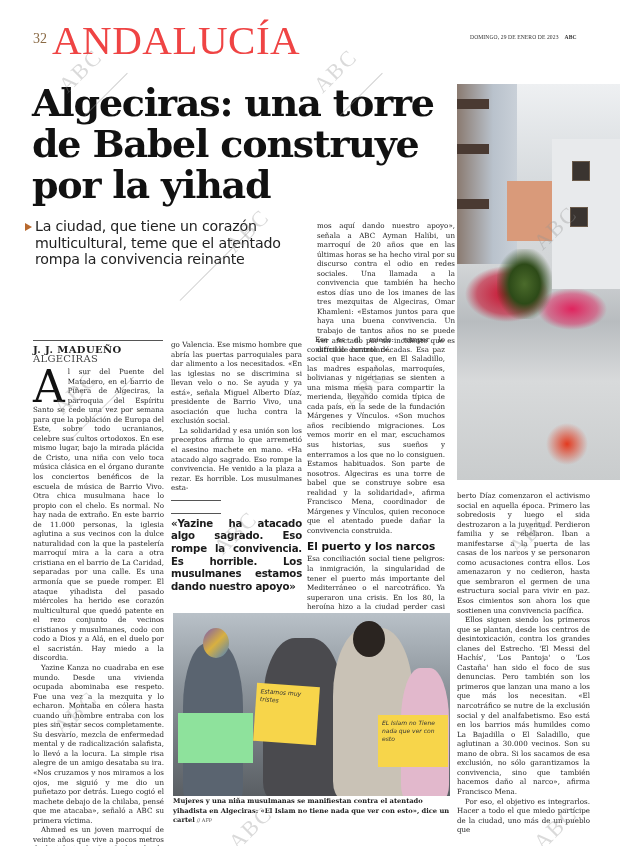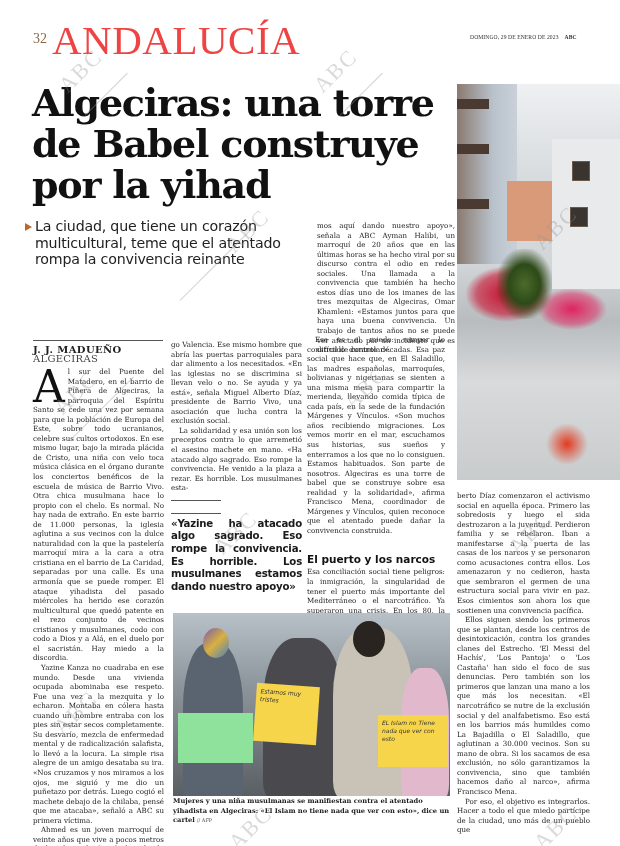--- a/index.html
+++ b/index.html
@@ -35,21 +35,21 @@
   .col1 { left: 33px; top: 367px; width: 131px; }
   .dropcap { float: left; font-family: "DejaVu Serif", serif; font-size: 44px; line-height: 36px; margin: 2px 3px 0 0; color: #111; }
 
   .col2 { left: 171px; top: 340px; width: 131px; }
   .col3-top { left: 305px; top: 221px; width: 138px; margin-left: 12px; }
   .col3 { left: 307px; top: 335px; width: 138px; }
   .col4 { left: 457px; top: 491px; width: 133px; }
 
   .hl-rule { width: 50px; height: 1px; background: #555; }
   .highlight { font-family: "DejaVu Sans", sans-serif; font-weight: bold; font-size: 10.2px; line-height: 12.6px; color: #1a1a1a; letter-spacing: -0.2px; }
-  .subhead { font-family: "DejaVu Sans", sans-serif; font-weight: bold; font-size: 10.5px; line-height: 13px; margin: 18px 0 1px; color: #111; }
+  .subhead { font-family: "DejaVu Sans", sans-serif; font-weight: bold; font-size: 10.5px; line-height: 13px; margin: 5px 0 1px; color: #111; }
 
   
   .photo-top { left: 457px; top: 84px; width: 163px; height: 396px; overflow: hidden;
     background:
       radial-gradient(ellipse 60px 40px at 50px 210px, #c8102e 0%, rgba(200,16,46,0.6) 50%, transparent 70%),
       radial-gradient(ellipse 50px 30px at 115px 225px, #e0245e 0%, rgba(224,36,94,0.5) 50%, transparent 70%),
       radial-gradient(ellipse 30px 30px at 110px 360px, #e33a1f 0%, transparent 70%),
       linear-gradient(180deg, #dfe3e6 0%, #d3d6d8 45%, #b8bcbf 60%, #d8dadb 75%, #c9cccd 100%);
   }
   .photo-top .bldg-left { position: absolute; left: 0; top: 0; width: 60px; height: 180px; background: linear-gradient(90deg, #8a7a70 0%, #b9c2cc 60%, #c9d0d8 100%); }
@@ -95,21 +95,21 @@
 <div class="abs place">ALGECIRAS</div>
 
 <div class="abs col col1">
   <p><span class="dropcap">A</span><span>l sur del Puente del Matadero, en el barrio de Piñera de Algeciras, la parroquia del Espíritu Santo se cede una vez por semana para que la población de Europa del Este, sobre todo ucranianos, celebre sus cultos ortodoxos. En ese mismo lugar, bajo la mirada plácida de Cristo, una niña con velo toca música clásica en el órgano durante los conciertos benéficos de la escuela de música de Barrio Vivo. Otra chica musulmana hace lo propio con el chelo. Es normal. No hay nada de extraño. En este barrio de 11.000 personas, la iglesia aglutina a sus vecinos con la dulce naturalidad con la que la pastelería marroquí mira a la cara a otra cristiana en el barrio de La Caridad, separadas por una calle. Es una armonía que se puede romper. El ataque yihadista del pasado miércoles ha herido ese corazón multicultural que quedó patente en el rezo conjunto de vecinos cristianos y musulmanes, codo con codo a Dios y a Alá, en el duelo por el sacristán. Hay miedo a la discordia.</span></p>
   <p class="indent">Yazine Kanza no cuadraba en ese mundo. Desde una vivienda ocupada abominaba ese respeto. Fue una vez a la mezquita y lo echaron. Montaba en cólera hasta cuando un hombre entraba con los pies sin estar secos completamente. Su desvarío, mezcla de enfermedad mental y de radicalización salafista, lo llevó a la locura. La simple risa alegre de un amigo desataba su ira. «Nos cruzamos y nos miramos a los ojos, me siguió y me dio un puñetazo por detrás. Luego cogió el machete debajo de la chilaba, pensé que me atacaba», señaló a ABC su primera víctima.</p>
   <p class="indent">Ahmed es un joven marroquí de veinte años que vive a pocos metros de la iglesia de San Isidro, donde hirió al padre Antonio Rodríguez de un machetazo en el cuello. Luego bajó a La Palma, donde mató al sacristán Die-</p>
 </div>
 
 <div class="abs col col2">
   <p>go Valencia. Ese mismo hombre que abría las puertas parroquiales para dar alimento a los necesitados. «En las iglesias no se discrimina si llevan velo o no. Se ayuda y ya está», señala Miguel Alberto Díaz, presidente de Barrio Vivo, una asociación que lucha contra la exclusión social.</p>
-  <p class="indent">La solidaridad y esa unión son los preceptos contra lo que arremetió el asesino machete en mano. «Ha atacado algo sagrado. Eso rompe la convivencia. He venido a la plaza a rezar. Es horrible. Los musulmanes esta-</p>
+  <p class="indent">La solidaridad y esa unión son los preceptos afirma lo que arremetió el asesino machete en mano. «Ha atacado algo sagrado. Eso rompe la convivencia. He venido a la plaza a rezar. Es horrible. Los musulmanes esta-</p>
   <div class="hl-rule" style="margin-top:7px;"></div>
   <div class="hl-rule" style="margin-top:12px;"></div>
   <div class="highlight" style="margin-top:4px;">«Yazine ha atacado algo sagrado. Eso rompe la convivencia. Es horrible. Los musulmanes estamos dando nuestro apoyo»</div>
 </div>
 
 <div class="abs col col3-top">
   <p>mos aquí dando nuestro apoyo», señala a ABC Ayman Halibi, un marroquí de 20 años que en las últimas horas se ha hecho viral por su discurso contra el odio en redes sociales. Una llamada a la convivencia que también ha hecho estos días uno de los imanes de las tres mezquitas de Algeciras, Omar Khamleni: «Estamos juntos para que haya una buena convivencia. Un trabajo de tantos años no se puede ver afectado por un incidente que es difícil de controlar».</p>
 </div>
 <div class="abs col col3">
   <p class="indent">Ese es el miedo: romper lo construido durante décadas. Esa paz social que hace que, en El Saladillo, las madres españolas, marroquíes, bolivianas y nigerianas se sienten a una misma mesa para compartir la merienda, llevando comida típica de cada país, en la sede de la fundación Márgenes y Vínculos. «Son muchos años recibiendo migraciones. Los vemos morir en el mar, escuchamos sus historias, sus sueños y enterramos a los que no lo consiguen. Estamos habituados. Son parte de nosotros. Algeciras es una torre de babel que se construye sobre esa realidad y la solidaridad», afirma Francisco Mena, coordinador de Márgenes y Vínculos, quien reconoce que el atentado puede dañar la convivencia construida.</p>

